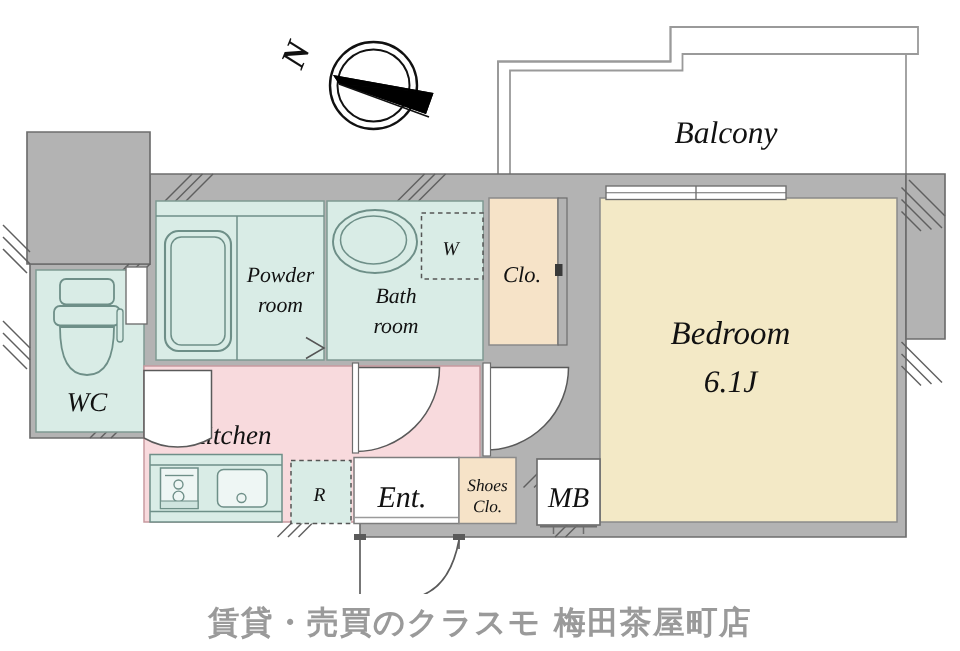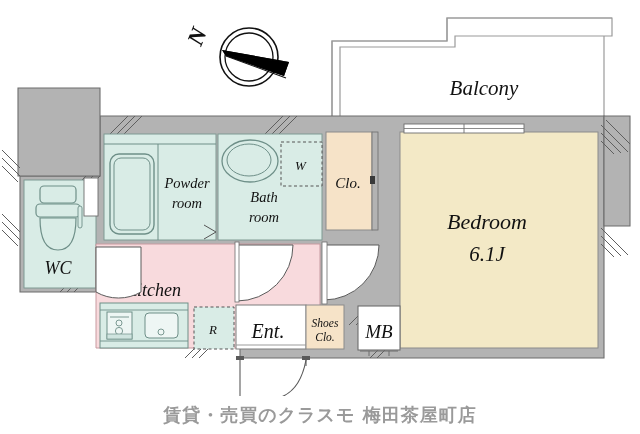--- a/index.html
+++ b/index.html
@@ -4,21 +4,21 @@
 <style>
   html,body{margin:0;padding:0;background:#ffffff;}
   body{width:640px;height:434px;overflow:hidden;
        font-family:"Liberation Serif",serif;}
   #stage{position:relative;width:640px;height:434px;background:#fff;}
   svg{display:block;}
   .lbl{font-family:"Liberation Serif",serif;font-style:italic;fill:#111;}
   .footer{position:absolute;left:0;top:396px;width:640px;height:38px;
           display:flex;align-items:center;justify-content:center;}
   .footer span{font-family:"DejaVu Sans",sans-serif;font-weight:bold;
-               font-size:18px;color:#9a9a9a;letter-spacing:1px;white-space:nowrap;}
+               font-size:21px;color:#9a9a9a;letter-spacing:1px;white-space:nowrap;}
 </style>
 </head>
 <body>
 
 <div id="stage">
 
 <svg width="640" height="396" viewBox="0 0 640 396">
 
   <defs>
     <pattern id="hatch" width="9" height="9" patternTransform="rotate(45)" patternUnits="userSpaceOnUse">

